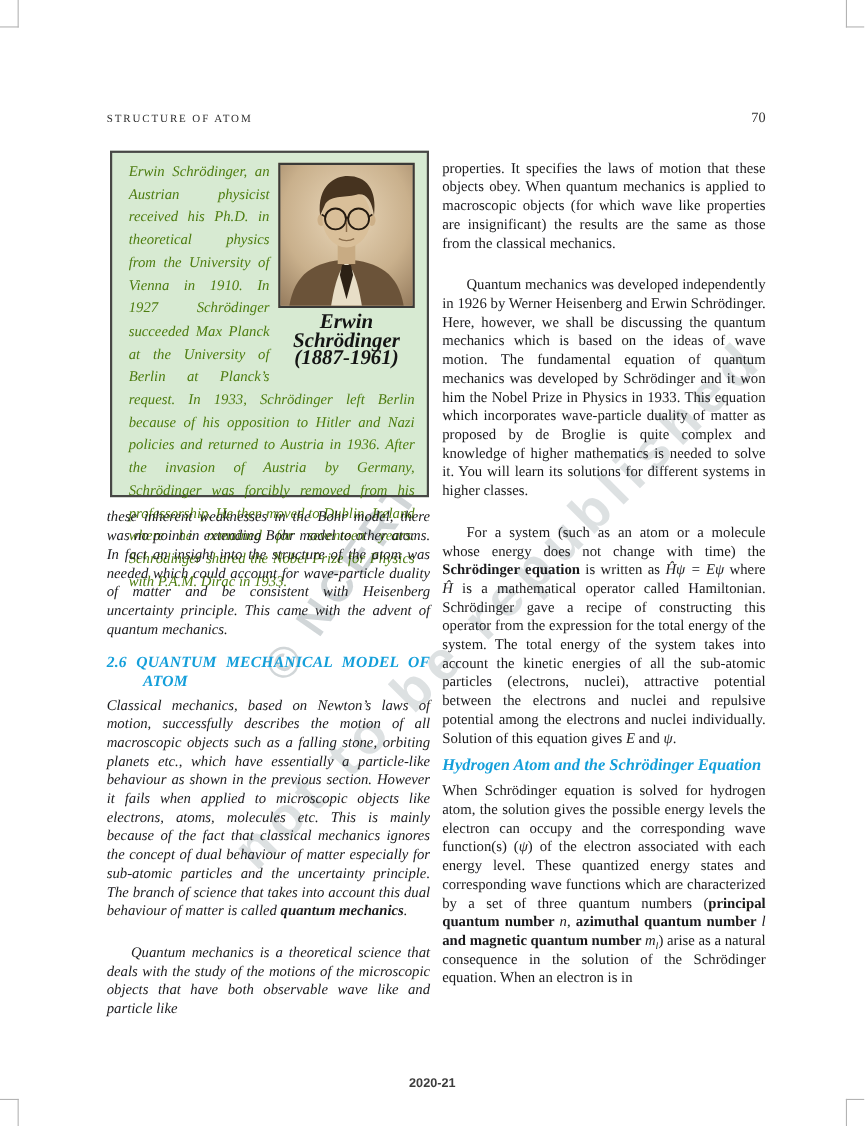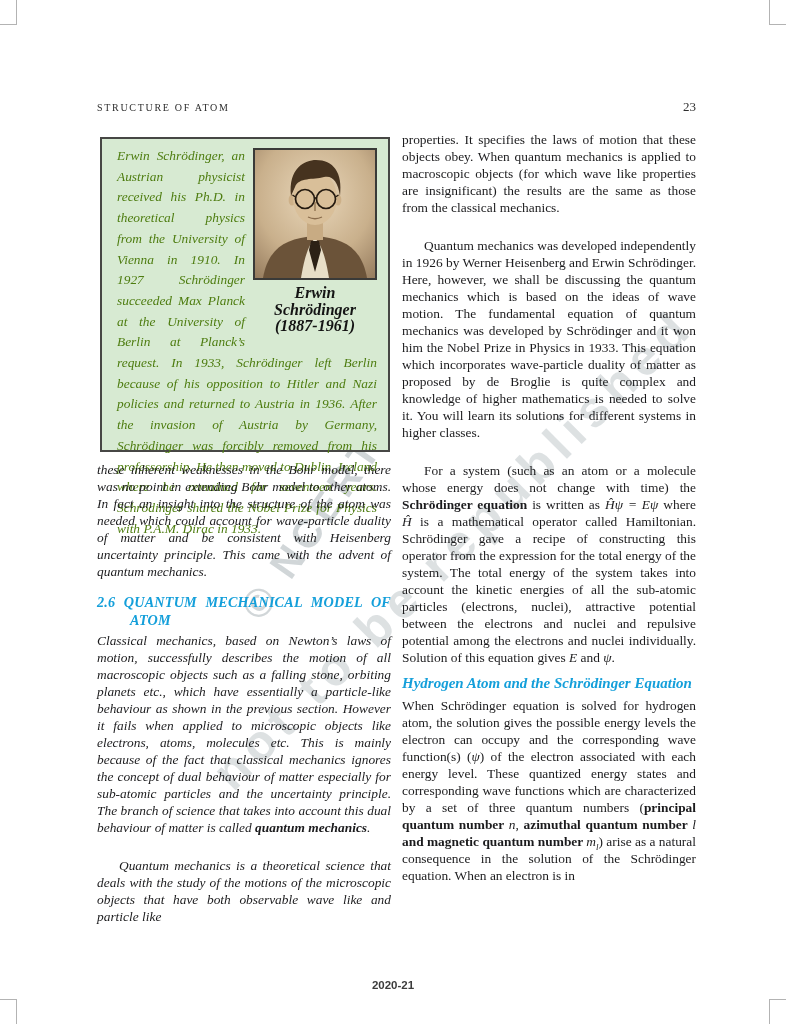--- a/index.html
+++ b/index.html
@@ -22,28 +22,28 @@
   .hdr{position:absolute;left:97px;top:99px;width:599px;display:flex;justify-content:space-between;
        align-items:baseline;z-index:2;}
   .hdr .run{font-size:10px;letter-spacing:1.7px;color:#2e2e2e;}
   .hdr .pno{font-size:13px;color:#2e2e2e;}
 
   
   .bio{position:absolute;left:100px;top:137px;width:290px;height:315px;box-sizing:border-box;
        background:#d7ead2;border:2px solid #474745;padding:7px 11px 6px 15px;z-index:2;}
   .photo-block{float:right;width:124px;margin:2px 0 3px 8px;text-align:center;}
   .photo{width:120px;height:128px;border:2px solid #3a3a38;background:#c7ae8d;display:block;margin:0 auto;}
-  .cap{margin-top:5px;font-weight:bold;font-style:italic;font-size:16px;line-height:16.5px;color:#141414;}
+  .cap{margin-top:5px;font-weight:bold;font-style:italic;font-size:19px;line-height:16.5px;color:#141414;}
   .bio-text{margin:0;font-style:italic;font-size:13.4px;line-height:20.7px;text-align:justify;color:#4d7c0f;}
 
   
   .col{position:absolute;width:294px;font-size:13.4px;line-height:17px;text-align:justify;
        color:#1b1b1d;z-index:2;}
   .col-left{left:97px;top:461px;font-style:italic;}
-  .col-right{left:402px;top:131px;}
+  .col-right{left:402px;top:144px;}
   .col p{margin:0;}
   .col p.sp{margin-top:21px;}
   .ind{text-indent:22px;}
   .rb{font-weight:bold;}
   .ri{font-style:italic;}
   sub{font-size:9px;line-height:0;}
 
   .sec-head{margin:14px 0 3px;color:#149fda;font-weight:bold;font-size:14.2px;line-height:17.5px;
             letter-spacing:.2px;padding-left:33px;text-indent:-33px;text-align:justify;}
   .sub-head{margin:8px 0 5px;color:#149fda;font-weight:bold;font-style:italic;font-size:15px;
@@ -60,21 +60,21 @@
   <div class="crop tl"></div>
   <div class="crop tr"></div>
   <div class="crop bl"></div>
   <div class="crop br"></div>
 
   <div class="wm wm1">© NCERT</div>
   <div class="wm wm2">not to be republished</div>
 
   <div class="hdr">
     <span class="run">STRUCTURE OF ATOM</span>
-    <span class="pno">23</span>
+    <span class="pno">70</span>
   </div>
 
   <div class="bio">
     <div class="photo-block">
       <svg class="photo" viewBox="0 0 120 128" xmlns="http://www.w3.org/2000/svg" preserveAspectRatio="none">
         <defs>
           <radialGradient id="pbg" cx="50%" cy="36%" r="80%">
             <stop offset="0" stop-color="#e9d7ba"></stop>
             <stop offset="0.6" stop-color="#c9b08c"></stop>
             <stop offset="1" stop-color="#977d5f"></stop>

